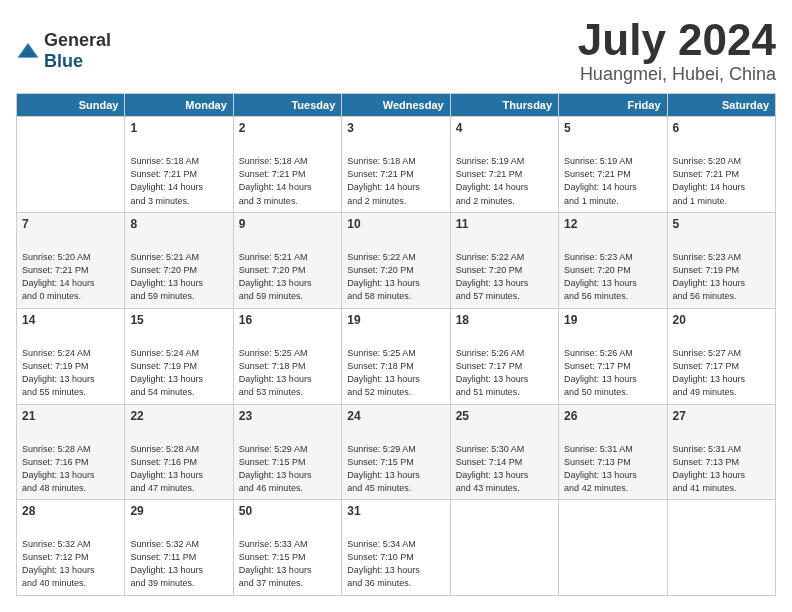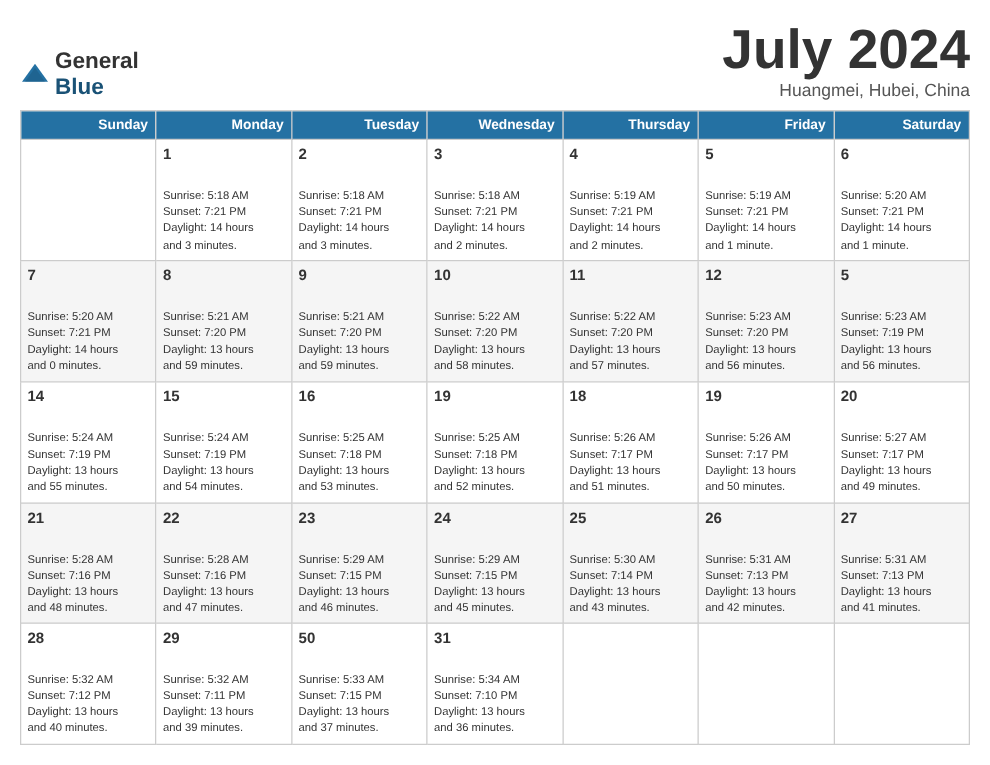--- a/index.html
+++ b/index.html
@@ -13,21 +13,21 @@
     .page {
       width: 792px;
       height: 612px;
       padding: 16px;
       display: flex;
       flex-direction: column;
     }
     .header {
       display: flex;
       justify-content: space-between;
-      align-items: flex-end;
+      align-items: center;
       margin-bottom: 8px;
     }
     .logo {
       display: flex;
       align-items: center;
       gap: 4px;
     }
     .logo-text-general {
       font-size: 18px;
       font-weight: bold;
@@ -45,21 +45,21 @@
     .title-block {
       text-align: right;
     }
     .month-title {
       font-size: 44px;
       font-weight: bold;
       color: #333;
       line-height: 1.1;
     }
     .subtitle {
-      font-size: 14px;
+      font-size: 18px;
       color: #555;
     }
     .calendar {
       width: 100%;
       border-collapse: collapse;
       flex: 1;
     }
     .calendar thead tr th {
       background-color: #2471a3;
       color: white;

